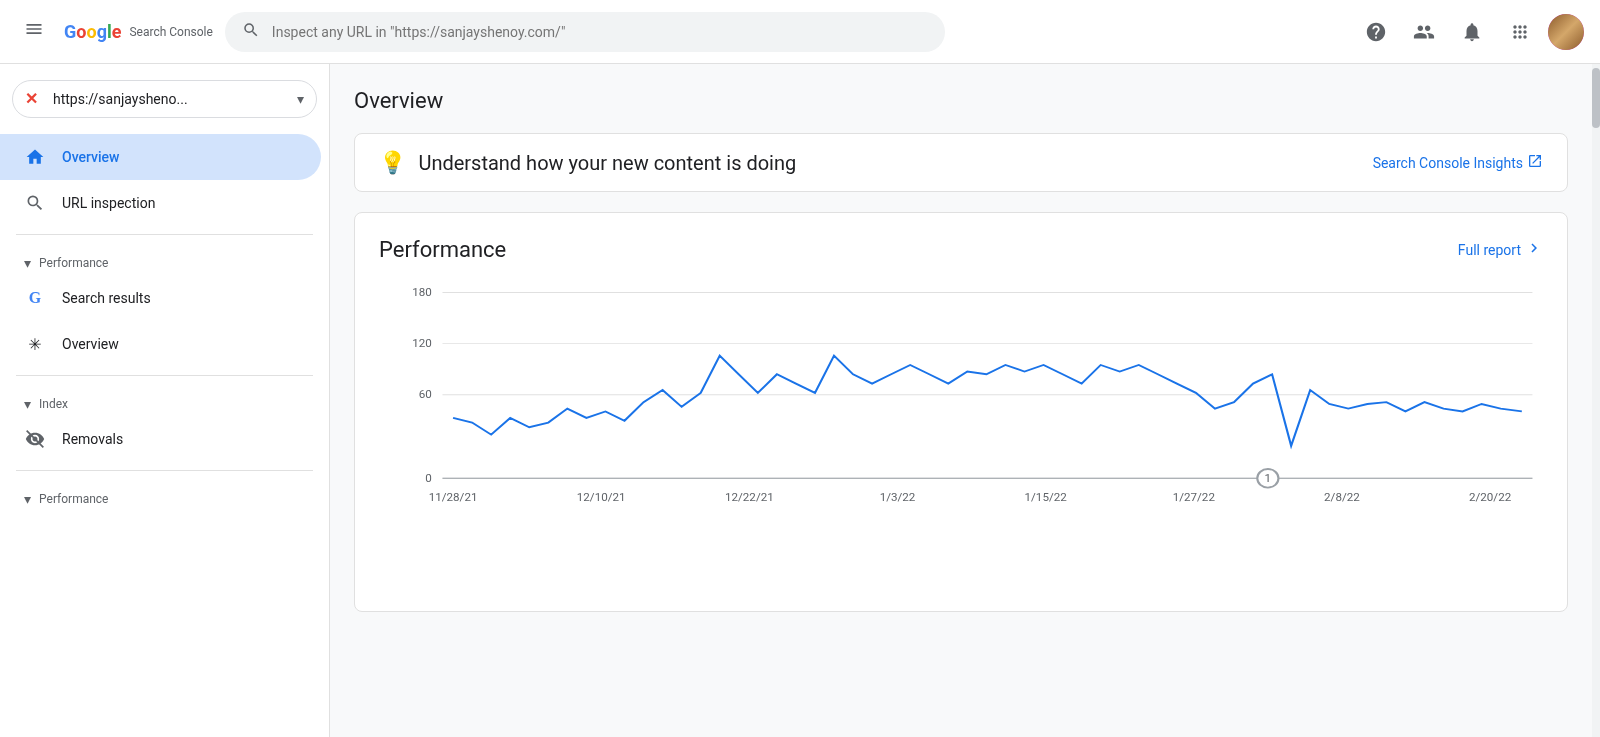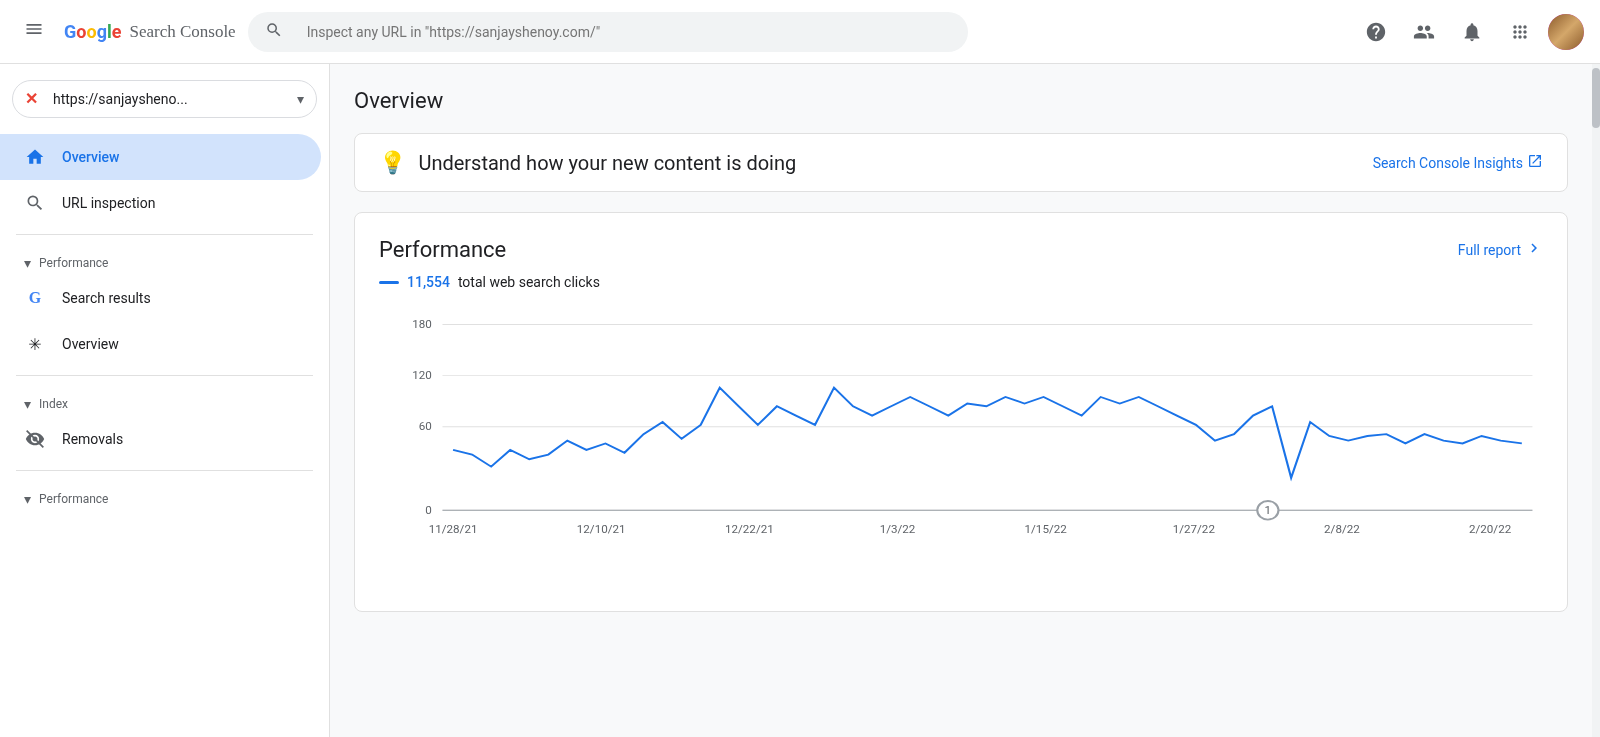--- a/index.html
+++ b/index.html
@@ -12,25 +12,25 @@
     }
     .header-menu-icon { cursor: pointer; color: #5f6368; font-size: 20px; padding: 8px; border-radius: 50%; }
     .header-logo { display: flex; align-items: center; gap: 4px; font-size: 18px; color: #5f6368; white-space: nowrap; }
     .logo-google { display: flex; align-items: center; }
     .logo-g { color: #4285f4; font-weight: 700; }
     .logo-o1 { color: #ea4335; font-weight: 700; }
     .logo-o2 { color: #fbbc04; font-weight: 700; }
     .logo-g2 { color: #4285f4; font-weight: 700; }
     .logo-l { color: #34a853; font-weight: 700; }
     .logo-e { color: #ea4335; font-weight: 700; }
-    .logo-text { font-size: 17px; font-weight: 400; color: #5f6368; margin-left: 4px; font-family: Liberation Serif, serif; }
+    .logo-text { font-size: 12px; font-weight: 400; color: #5f6368; margin-left: 4px; }
 
     .search-bar {
       flex: 1; max-width: 720px; display: flex; align-items: center;
-      background: #f1f3f4; border-radius: 24px; padding: 8px 16px; gap: 24px;
+      background: #f1f3f4; border-radius: 24px; padding: 8px 16px; gap: 12px;
       border: 1px solid transparent;
     }
     .search-icon-header { color: #5f6368; font-size: 18px; }
     .search-input {
       border: none; background: transparent; outline: none; font-size: 14px;
       color: #202124; flex: 1; font-family: inherit;
     }
     .header-actions { display: flex; align-items: center; gap: 8px; margin-left: auto; }
     .header-action-btn {
       width: 40px; height: 40px; border-radius: 50%; display: flex; align-items: center;
@@ -274,25 +274,20 @@
         <a class="full-report-link">
           <span>Full report</span>
           <span>
             <svg width="18" height="18" viewBox="0 0 24 24" fill="#1a73e8">
               <path d="M10 6L8.59 7.41 13.17 12l-4.58 4.59L10 18l6-6z"></path>
             </svg>
           </span>
         </a>
       </div>
 
-      <div class="metric-label">
-        <span class="metric-line"></span>
-        <span class="metric-value">11,554</span>
-        <span class="metric-text">total web search clicks</span>
-      </div>
 
       <div class="chart-container">
         <svg class="chart-svg" viewBox="0 0 1100 280" preserveAspectRatio="none">
 
           <line x1="60" y1="20" x2="1090" y2="20" class="chart-grid-line"></line>
           <line x1="60" y1="75" x2="1090" y2="75" class="chart-grid-line"></line>
           <line x1="60" y1="130" x2="1090" y2="130" class="chart-grid-line"></line>
           <line x1="60" y1="220" x2="1090" y2="220" class="chart-grid-line"></line>
 
           <text x="50" y="24" class="chart-y-label" text-anchor="end" font-size="12" fill="#5f6368">180</text>

